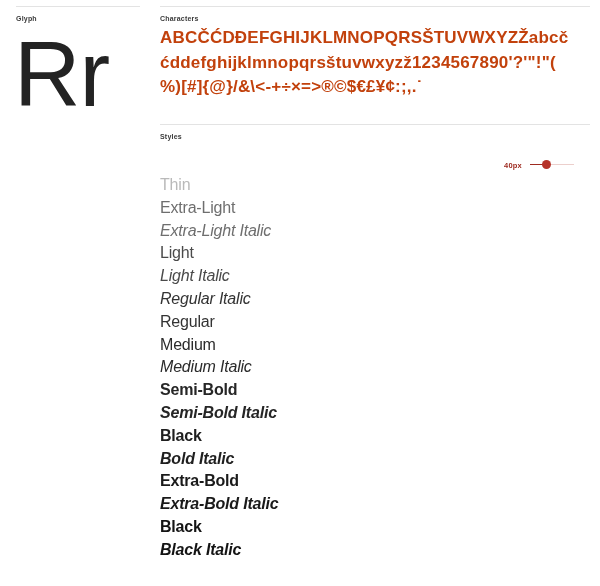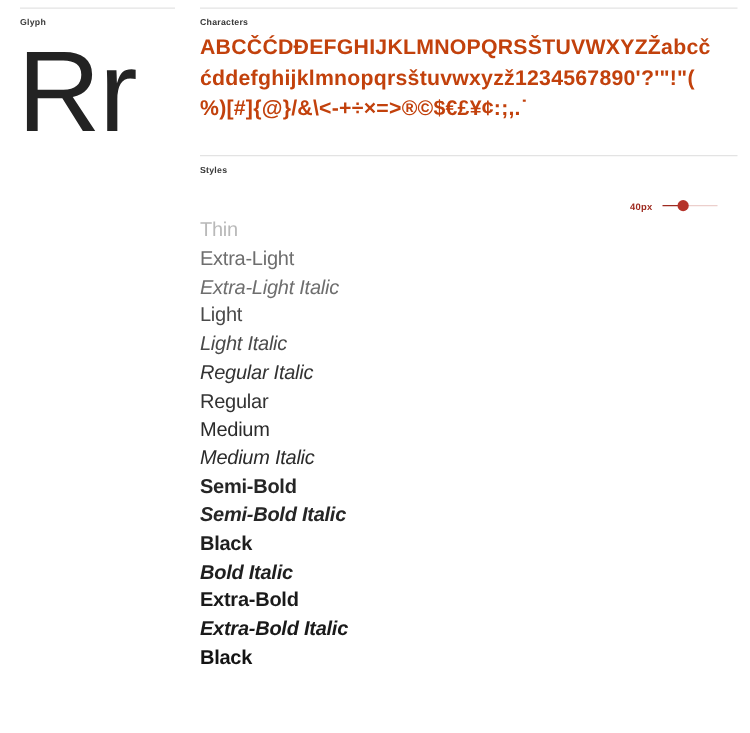--- a/index.html
+++ b/index.html
@@ -228,15 +228,16 @@
       <div class="style-item w-regular">Regular</div>
       <div class="style-item w-medium">Medium</div>
       <div class="style-item w-medium is-italic">Medium Italic</div>
       <div class="style-item w-semibold">Semi-Bold</div>
       <div class="style-item w-semibold is-italic">Semi-Bold Italic</div>
       <div class="style-item w-bold">Black</div>
       <div class="style-item w-bold is-italic">Bold Italic</div>
       <div class="style-item w-extrabold">Extra-Bold</div>
       <div class="style-item w-extrabold is-italic">Extra-Bold Italic</div>
       <div class="style-item w-black">Black</div>
+      <div class="style-item w-black is-italic">Black Italic</div>
     </div>
 
 </div>
 
 </body></html>

